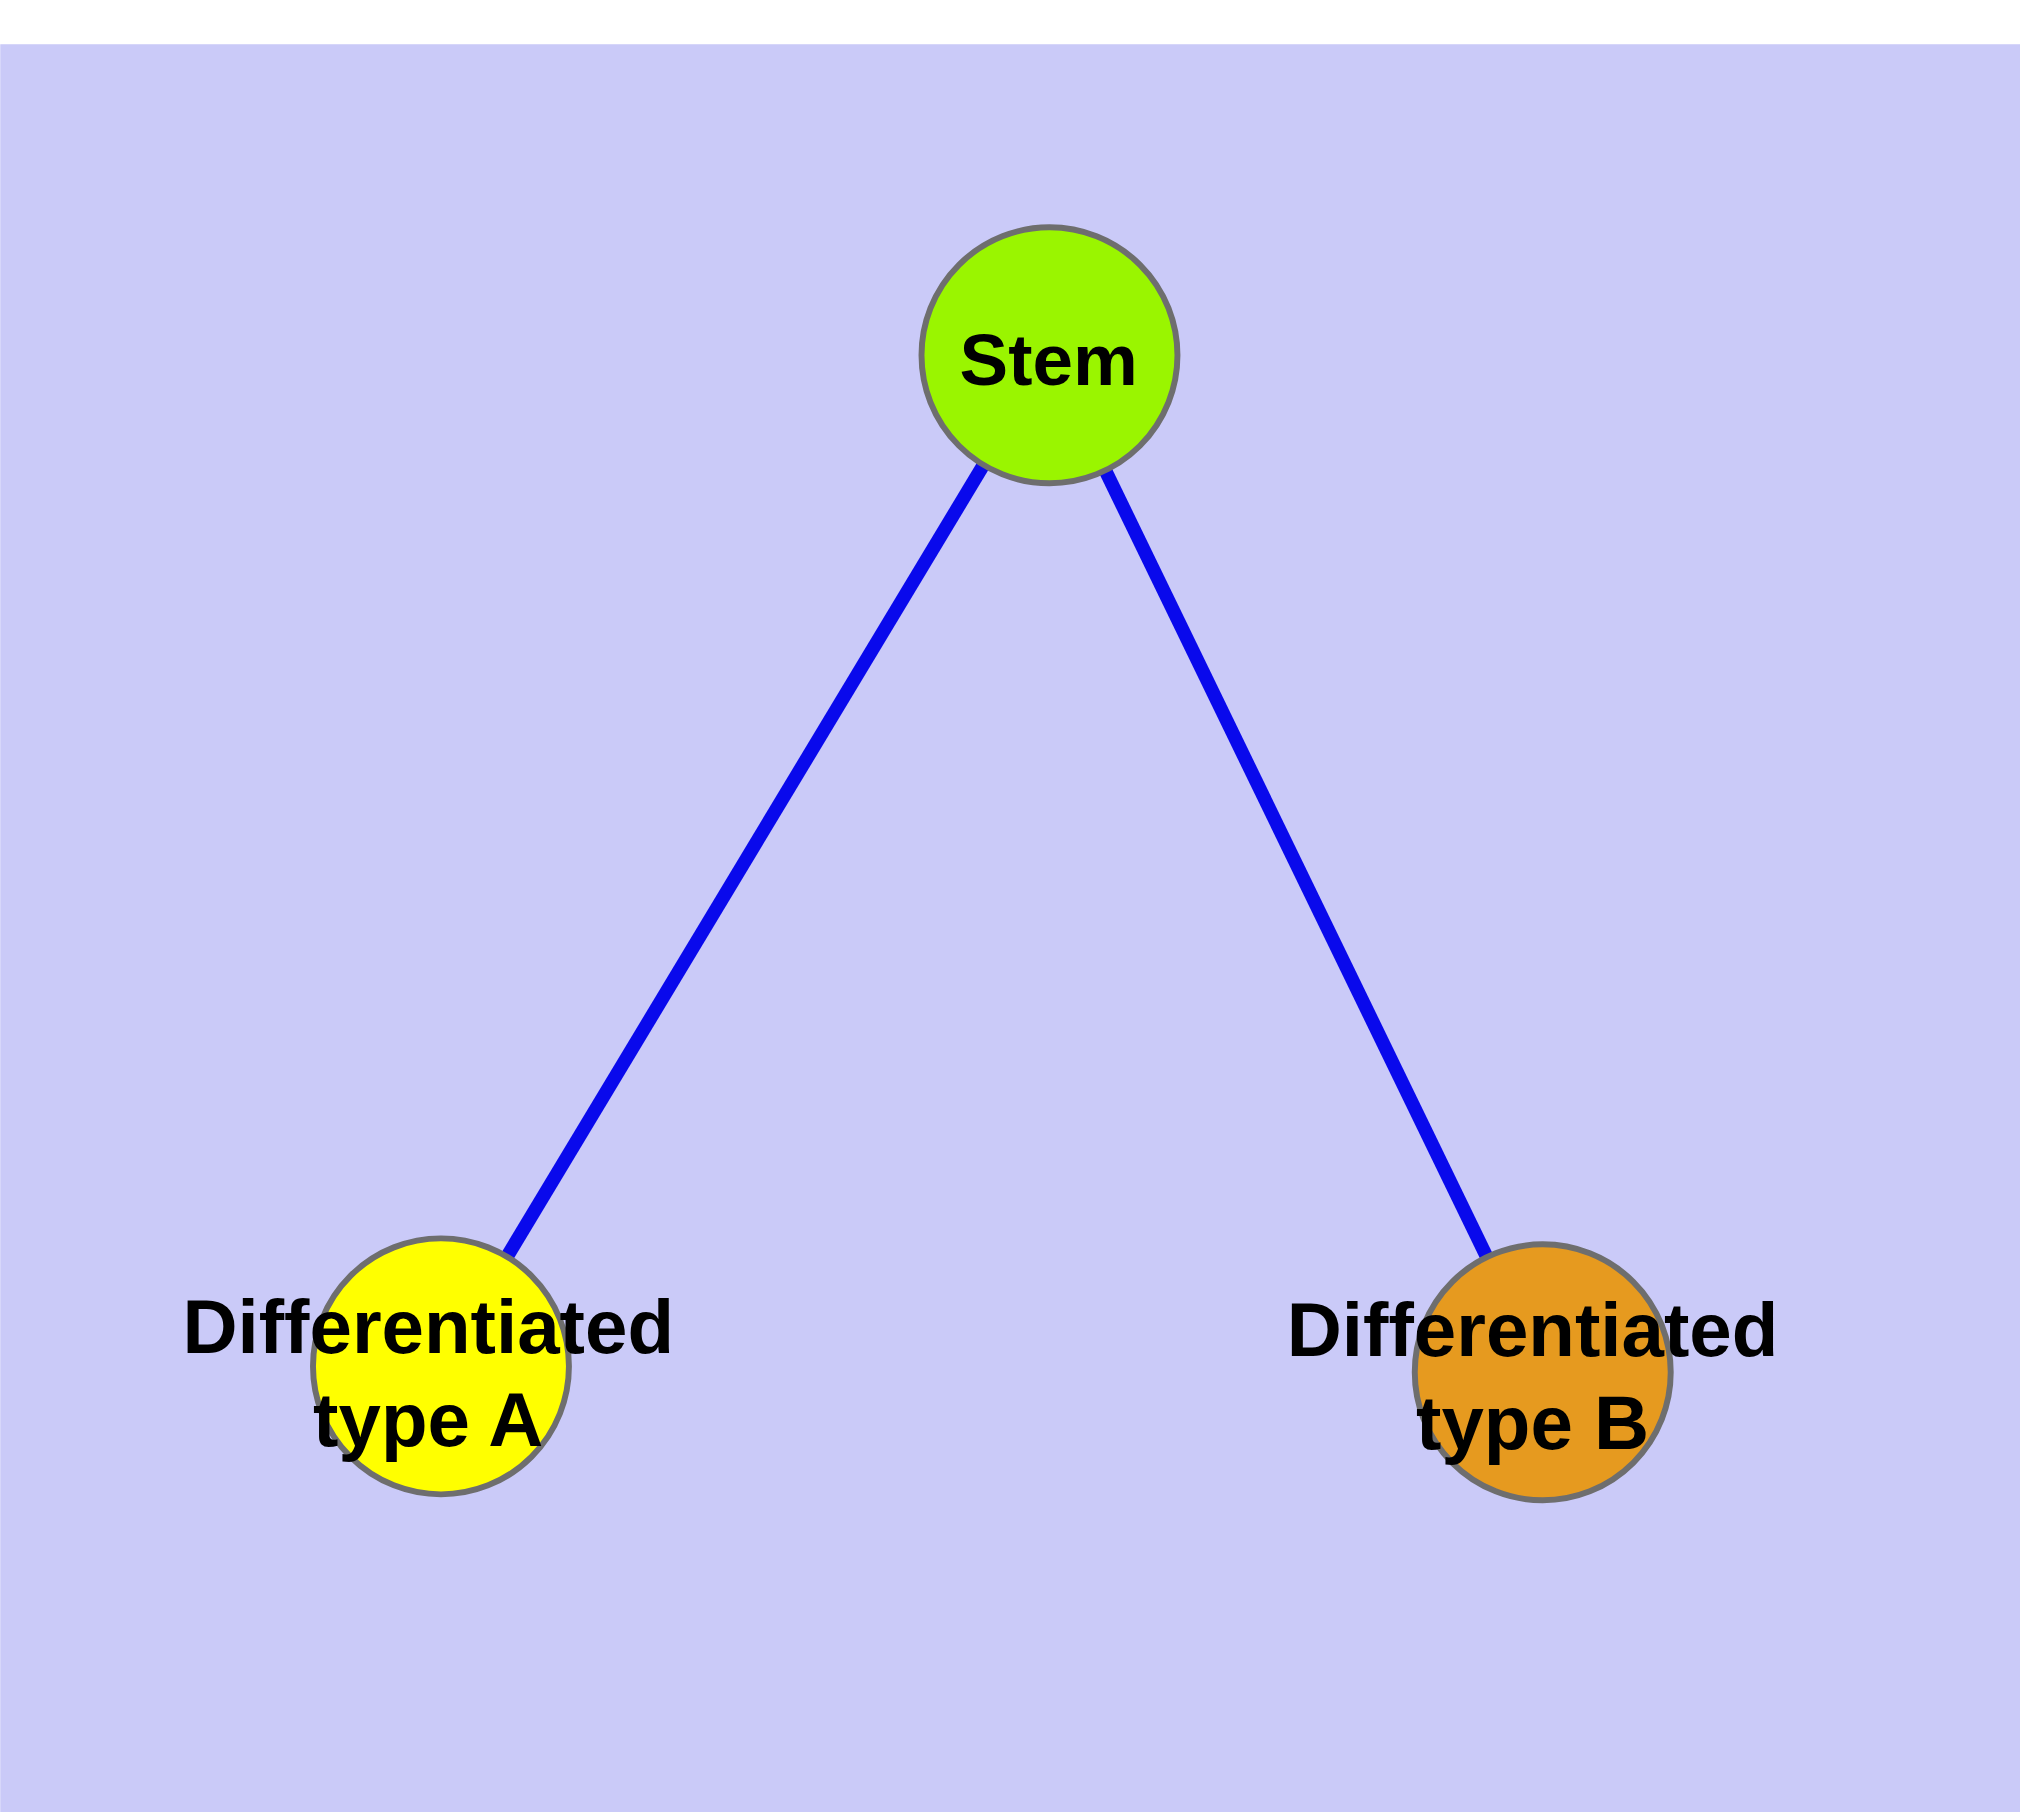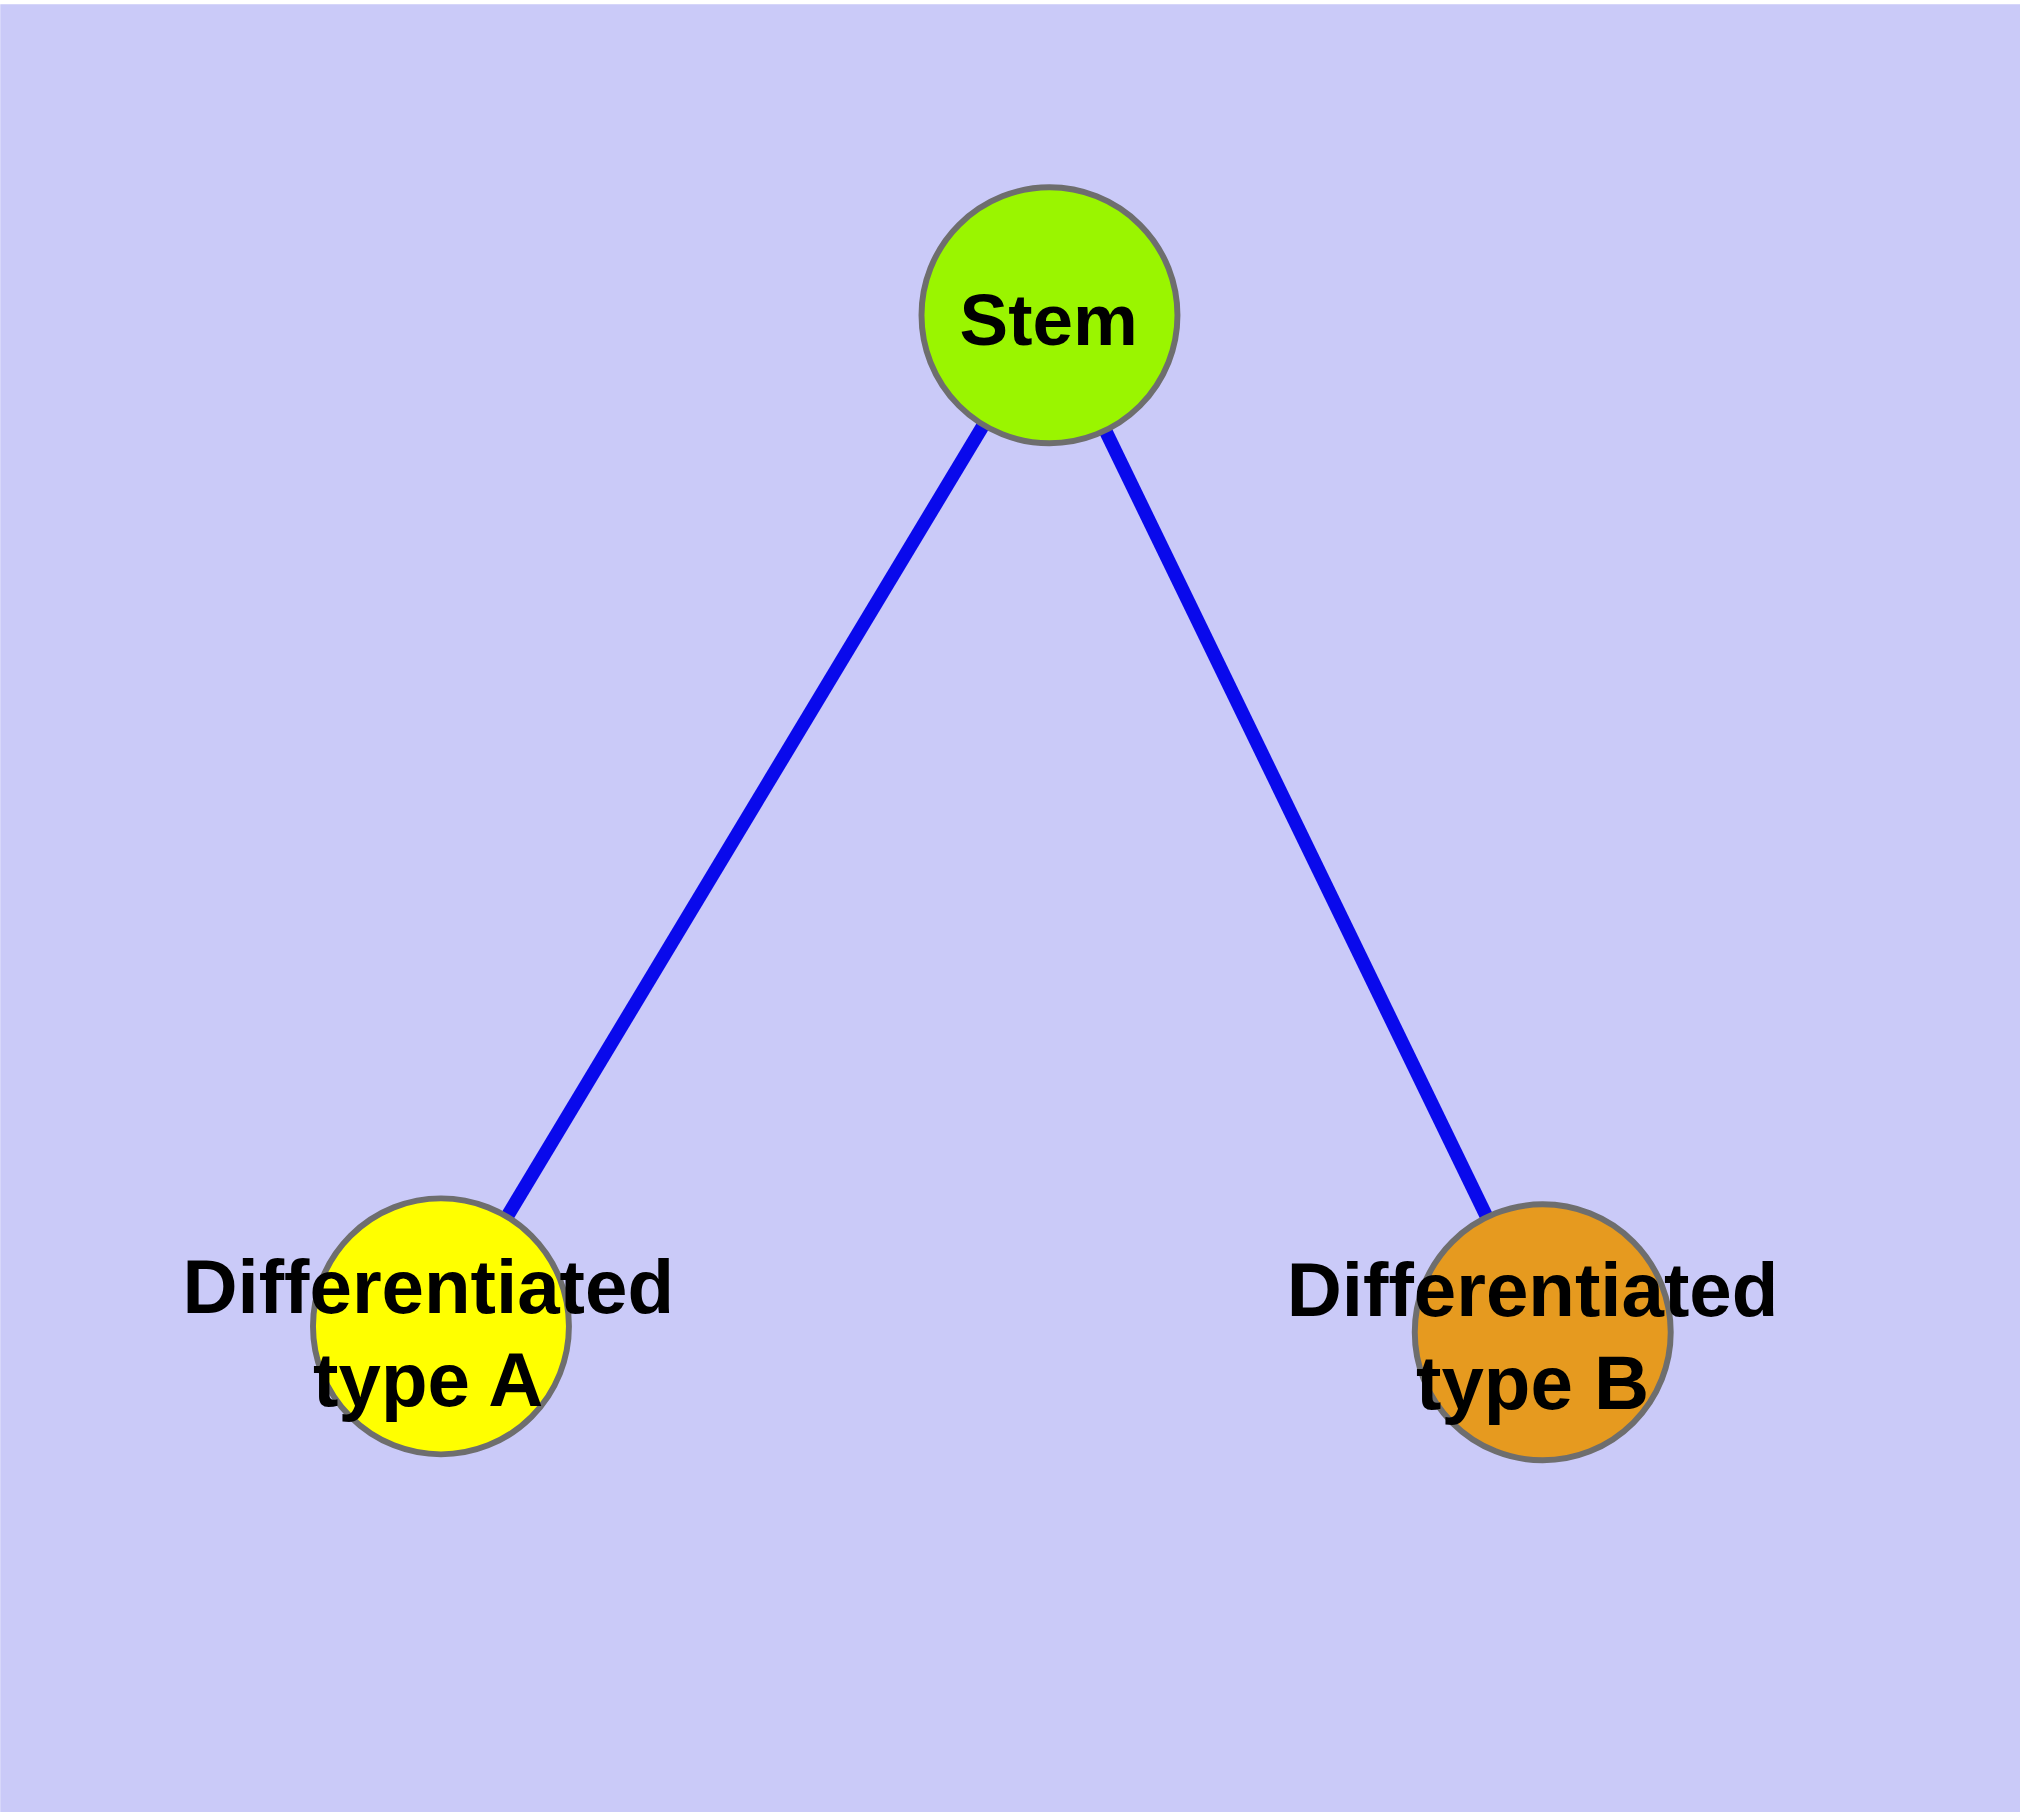--- a/index.html
+++ b/index.html
@@ -7,20 +7,21 @@
     padding: 0;
     width: 2021px;
     height: 1812px;
     background: #ffffff;
     overflow: hidden;
   }
   .stage {
     position: relative;
     width: 2021px;
     height: 1400px;
+    margin-top: 40px;
   }
   svg.graph {
     display: block;
     width: 2021px;
     height: 1812px;
   }
   .edge {
     stroke-width: 16px;
     fill: none;
   }

